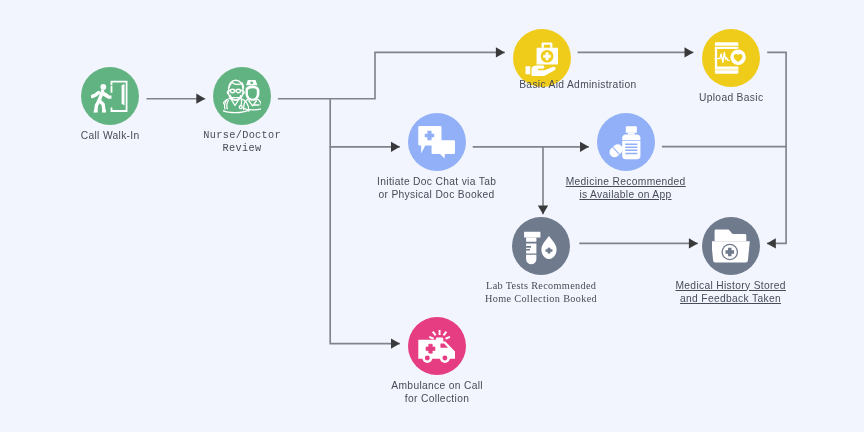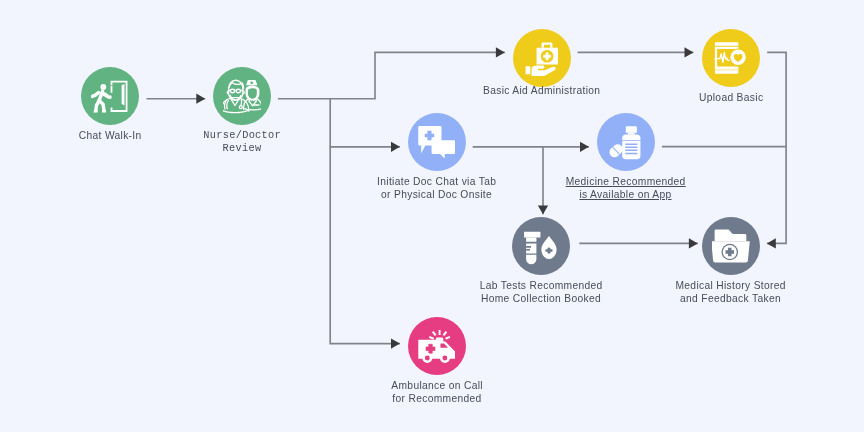--- a/index.html
+++ b/index.html
@@ -53,21 +53,21 @@
   <path d="M19.7 41 L11.3 47.7 L3.5 51"></path>
   <path d="M21.3 62 L14.5 74.5 L12.5 88.5"></path>
   <path d="M21.3 62 L31.8 71.8 L34.2 88.5"></path>
  </g>
  <path d="M29 37 l11.5 5 l8.2 6.5 l5.2 0 l0 8.6 l-8.8 0 l-15.5 -9 z"></path>
  <path d="M8.5 86.5 h9 v7 h-11.5 z"></path>
  <path d="M30.5 86.5 h9 v7 h-11.5 z"></path>
 </g>
 </svg>
         </div>
-        <div class="lbl" style="left: 25px; top: 129px; width: 170px;">Chat Walk-In</div>
+        <div class="lbl" style="left: 25px; top: 129px; width: 170px;">Call Walk-In</div>
       </div>
       <div class="node">
         <div class="bubble" style="left: 213px; top: 67.4px; width: 58px; height: 58px; background: rgb(97, 179, 130);">
           <svg viewBox="0 0 100 100" width="38" height="38" style="left: 10px; top: 10px;">
 <g fill="none" stroke="#ffffff" stroke-width="3.4" stroke-linecap="round" stroke-linejoin="round">
  <path d="M54 85.8 C54 68 62 59 69 57 L70.5 55 L85 55 L86.5 57 C95 59 102.5 68 102.5 85.8"></path>
  <path d="M55 83 C68 88 92 88 102 83"></path>
  <path d="M81.8 73.7 h12.9"></path>
  <path d="M60.5 21.5 L65.5 8.2 h20 L90.5 21.5 z" fill="#ffffff" stroke="none"></path>
  <circle cx="75.5" cy="15.2" r="3.6" fill="#61b382" stroke="none"></circle>
@@ -102,21 +102,21 @@
 <g fill="#ffffff">
  <path d="M52.4 8.9 h21.6 a3.4 3.4 0 0 1 3.4 3.4 v10.6 h-6.1 v-6.3 a1.6 1.6 0 0 0 -1.6 -1.6 h-13.1 a1.6 1.6 0 0 0 -1.6 1.6 v6.3 h-6.1 v-10.6 a3.4 3.4 0 0 1 3.4 -3.4 z"></path>
  <path d="M36.9 22.9 h54 a1.2 1.2 0 0 1 1.2 1.2 v42.7 h-56.4 v-42.7 a1.2 1.2 0 0 1 1.2 -1.2 z"></path>
  <path d="M6.8 71.5 h12.4 v21.5 h-12.4 z"></path>
  <path d="M22.5 76 c4 -4 7.8 -6.2 13.2 -6.2 h15.6 c3.1 0 5.1 1.7 5.1 4.2 c0 2.5 -2 4.2 -4.9 4.2 h-12 v4.3 h14 c3.2 0 4.8 -0.6 6.5 -1.4 l17.8 -7.3 c4.1 -1.7 8.2 0.4 8.2 3.9 c0 1.8 -1 3.5 -3.1 4.8 l-23.2 13.1 c-2.6 1.5 -4.7 2 -7.8 2 h-29.4 z"></path>
  <circle cx="63.4" cy="45.5" r="16.6" fill="#efcb1a"></circle>
  <path d="M60.3 36.3 h6.2 v6.4 h6.4 v6.2 h-6.4 v6.4 h-6.2 v-6.4 h-6.4 v-6.2 h6.4 z" stroke="#ffffff" stroke-width="1.6" stroke-linejoin="round"></path>
 </g>
 </svg>
         </div>
-        <div class="lbl" style="left: 446.5px; top: 84px; width: 190px;">Basic Aid Administration</div>
+        <div class="lbl" style="left: 446.5px; top: 78px; width: 190px; text-align: right;">Basic Aid Administration</div>
       </div>
       <div class="node">
         <div class="bubble" style="left: 702px; top: 29px; width: 58px; height: 58px; background: rgb(239, 203, 26);">
           <svg viewBox="0 0 100 100" width="38" height="38" style="left: 10px; top: 10px;">
 <g fill="#ffffff">
  <path d="M11 8.4 h55 a3.5 3.5 0 0 1 3.5 3.5 v6 h-62 v-6 a3.5 3.5 0 0 1 3.5 -3.5 z"></path>
  <path d="M7.5 20.5 h62 v5.5 h-62 z"></path>
  <path d="M7.5 26 h6 v46.5 h56 v5.5 h-62 z"></path>
  <path d="M7.5 82.4 h62 v5.8 a3.5 3.5 0 0 1 -3.5 3.5 h-55 a3.5 3.5 0 0 1 -3.5 -3.5 z"></path>
  <path d="M7.5 77.5 h62 v3.4 h-62 z"></path>
@@ -133,21 +133,21 @@
         <div class="bubble" style="left: 407.5px; top: 113px; width: 58px; height: 58px; background: rgb(145, 176, 247);">
           <svg viewBox="0 0 100 100" width="38" height="38" style="left: 10px; top: 10px;">
 <g fill="#ffffff">
  <path d="M4 7.6 h54.5 a3.3 3.3 0 0 1 3.3 3.3 v45.3 a3.3 3.3 0 0 1 -3.3 3.3 h-39.4 l-10.7 21 v-21 h-4.4 a3.3 3.3 0 0 1 -3.3 -3.3 v-45.3 a3.3 3.3 0 0 1 3.3 -3.3 z"></path>
  <path d="M24.7 20.3 h11 v8 h7 v9 h-7 v8 h-11 v-8 h-7 v-9 h7 z" fill="#91b0f7"></path>
  <path d="M39 45.5 h55.1 a3.3 3.3 0 0 1 3.3 3.3 v29.7 a3.3 3.3 0 0 1 -3.3 3.3 h-23.3 l-1 11.4 l-11.6 -11.4 h-19.2 a3.3 3.3 0 0 1 -3.3 -3.3 v-29.7 a3.3 3.3 0 0 1 3.3 -3.3 z"></path>
 </g>
 </svg>
         </div>
         <div class="lbl" style="left: 341.5px; top: 174.6px; width: 190px;">Initiate Doc Chat via Tab
-or Physical Doc Onsite</div>
+or Physical Doc Booked</div>
       </div>
       <div class="node">
         <div class="bubble" style="left: 596.5px; top: 113px; width: 58px; height: 58px; background: rgb(145, 176, 247);">
           <svg viewBox="0 0 100 100" width="38" height="38" style="left: 10px; top: 10px;">
 <g fill="#ffffff">
  <path d="M52 8.4 h24 a2.6 2.6 0 0 1 2.6 2.6 v14.8 h-29.2 v-14.8 a2.6 2.6 0 0 1 2.6 -2.6 z"></path>
  <path d="M55 25.8 h18 v4.6 h-18 z"></path>
  <path d="M40 40 a10 10 0 0 1 10 -10 h28 a10 10 0 0 1 10 10 v4.5 h-48 z"></path>
  <path d="M40 46.5 h48 v40 a9 9 0 0 1 -9 9 h-30 a9 9 0 0 1 -9 -9 z"></path>
  <path d="M48 54 h32 v4 h-32 z M48 62 h32 v4 h-32 z M48 70 h32 v4 h-32 z M48 78 h32 v4 h-32 z" fill="#91b0f7"></path>
@@ -169,36 +169,36 @@
  <path d="M10.8 27.9 h27.1 v10.8 h-27.1 z"></path>
  <path d="M10.8 43.7 h27.1 v25.8 h-27.1 z"></path>
  <path d="M10.8 50 h12.9 v4.5 h-12.9 z" fill="#6f7a8d"></path>
  <path d="M10.8 57.9 h10.3 v4.2 h-10.3 z" fill="#6f7a8d"></path>
  <path d="M10.8 73 h27.1 v11.8 a13.55 13.55 0 0 1 -27.1 0 z"></path>
  <path d="M71 23.7 c11 13.8 20 23.7 20 35.6 c0 14 -9 24.9 -20 24.9 c-11 0 -20 -10.9 -20 -24.9 c0 -11.9 9 -21.8 20 -35.6 z"></path>
  <path d="M68 55 h6 v4.3 h5.4 v5.2 h-5.4 v4.3 h-6 v-4.3 h-5.4 v-5.2 h5.4 z" fill="#6f7a8d" stroke="#6f7a8d" stroke-width="1.4" stroke-linejoin="round"></path>
 </g>
 </svg>
         </div>
-        <div class="lbl" style="left: 446px; top: 278.6px; width: 190px;">Lab Tests Recommended
+        <div class="lbl" style="left: 446px; top: 278.6px; width: 190px; font-family: Liberation Serif, serif;">Lab Tests Recommended
 Home Collection Booked</div>
       </div>
       <div class="node">
         <div class="bubble" style="left: 701.5px; top: 217px; width: 58px; height: 58px; background: rgb(111, 122, 141);">
           <svg viewBox="0 0 100 100" width="38" height="38" style="left: 10px; top: 10px;">
 <g fill="#ffffff">
  <path d="M10.5 6.3 h31.5 a3.5 3.5 0 0 1 2.6 1.2 l8.4 9.7 a3.5 3.5 0 0 0 2.6 1.2 h31.2 a3.5 3.5 0 0 1 3.5 3.5 v15.7 h-83.5 v-27.8 a3.5 3.5 0 0 1 3.5 -3.5 z"></path>
  <path d="M-2.1 37.6 h101.6 l-5 50.5 a5.5 5.5 0 0 1 -5.4 5.1 h-80.8 a5.5 5.5 0 0 1 -5.4 -5.1 z"></path>
  <circle cx="46.8" cy="65.8" r="21.8" fill="#6f7a8d"></circle>
  <circle cx="46.8" cy="65.8" r="18.4"></circle>
  <path d="M42.2 54.5 h9.2 v6.7 h6.7 v9.2 h-6.7 v6.7 h-9.2 v-6.7 h-6.7 v-9.2 h6.7 z" fill="#6f7a8d"></path>
 </g>
 </svg>
         </div>
-        <div class="lbl" style="left: 635.5px; top: 278.6px; width: 190px;">Medical History Stored
+        <div class="lbl" style="left: 635.5px; top: 278.6px; width: 190px; text-decoration: underline;">Medical History Stored
 and Feedback Taken</div>
       </div>
       <div class="node">
         <div class="bubble" style="left: 408px; top: 317px; width: 58px; height: 58px; background: rgb(230, 61, 130);">
           <svg viewBox="0 0 100 100" width="38" height="38" style="left: 10px; top: 10px;">
 <g fill="#ffffff">
  <path d="M54.3 7.6 h5 v13.5 h-5 z"></path>
  <path d="M36.7 13.6 l4.3 -3.2 l7.6 10.3 l-4.3 3.2 z"></path>
  <path d="M76.9 13.6 l-4.3 -3.2 l-7.6 10.3 l4.3 3.2 z"></path>
  <path d="M28.5 28.3 l2.1 -4.9 l11.6 5.1 l-2.1 4.9 z"></path>
@@ -208,16 +208,16 @@
  <path d="M59 43.2 h9.5 l10.5 11.2 h-20 z" fill="#e63d82"></path>
  <path d="M28.4 45.5 h9 v7.2 h7.2 v9 h-7.2 v7.2 h-9 v-7.2 h-7.2 v-9 h7.2 z" fill="#e63d82" stroke="#e63d82" stroke-width="2" stroke-linejoin="round"></path>
  <circle cx="24.5" cy="81.8" r="13"></circle>
  <circle cx="70.8" cy="81.8" r="13"></circle>
  <circle cx="24.5" cy="81.8" r="6.5" fill="#e63d82"></circle>
  <circle cx="70.8" cy="81.8" r="6.5" fill="#e63d82"></circle>
 </g>
 </svg>
         </div>
         <div class="lbl" style="left: 342px; top: 378.6px; width: 190px;">Ambulance on Call
-for Recommended</div>
+for Collection</div>
       </div>
     </div>
 </div>
 
 </body></html>

